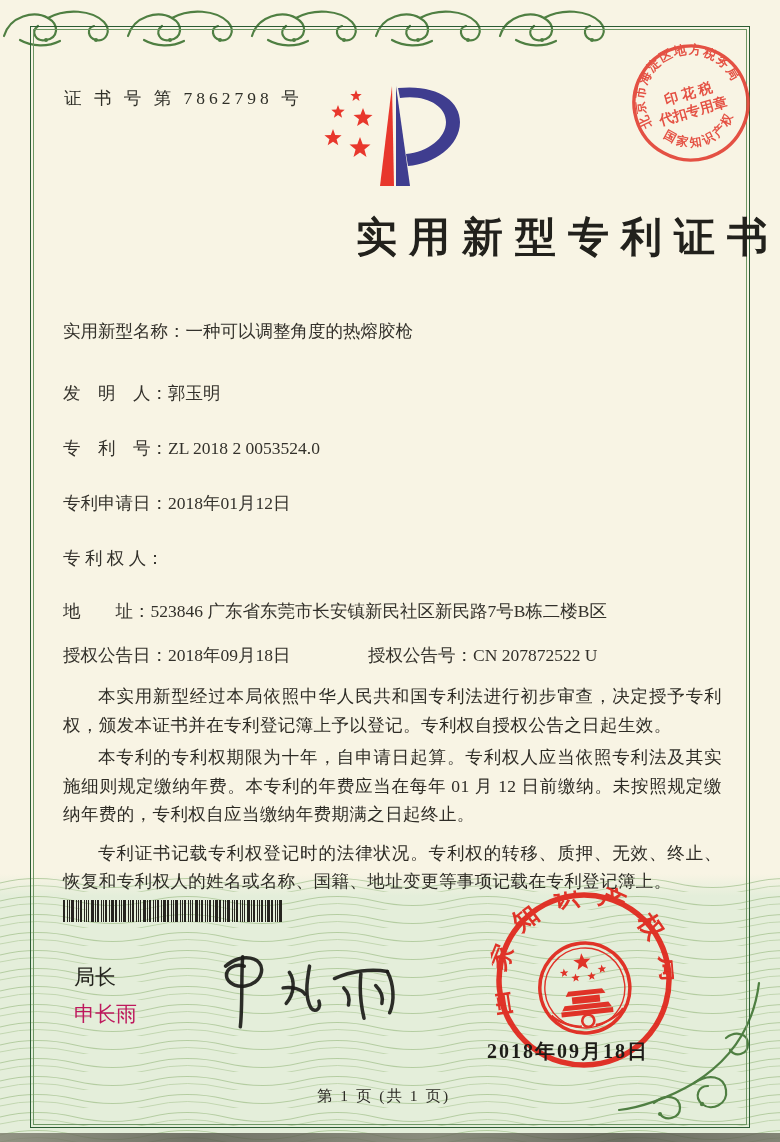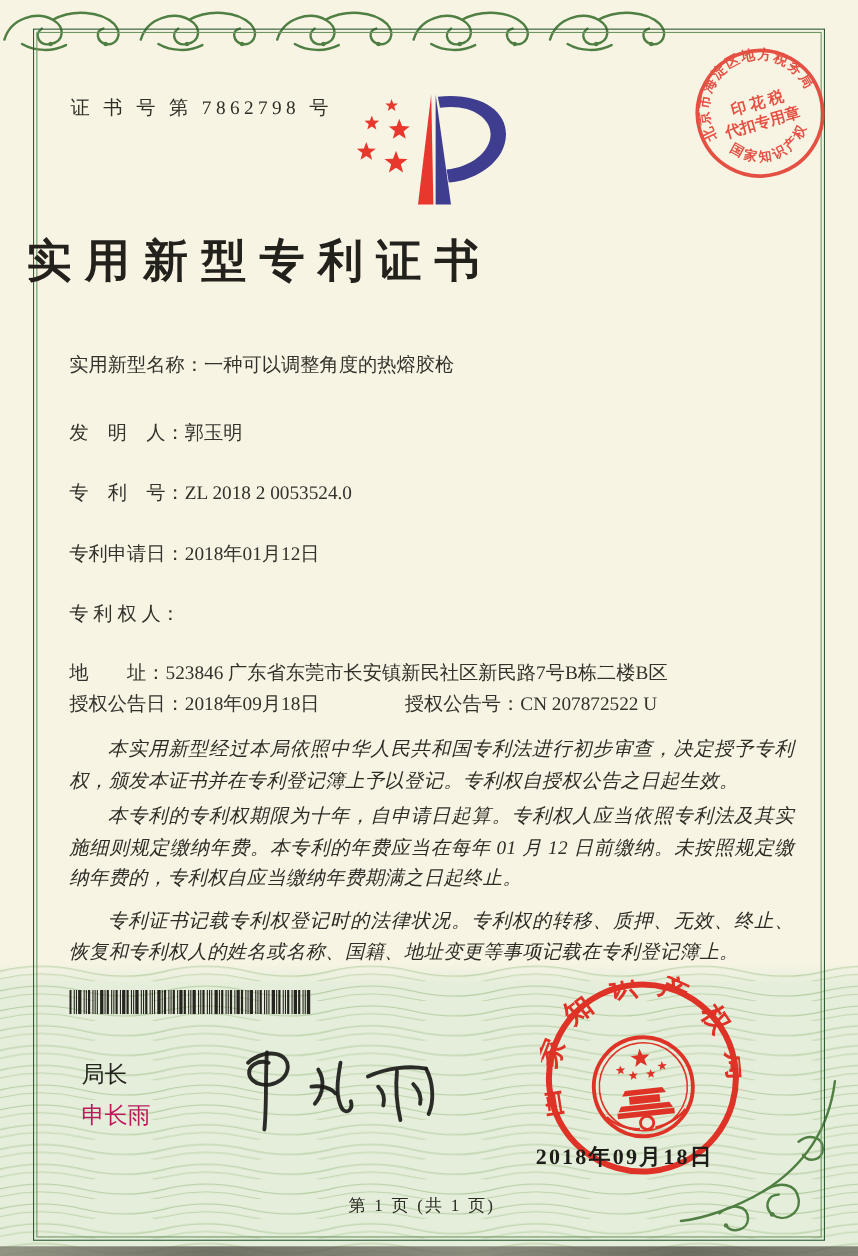--- a/index.html
+++ b/index.html
@@ -33,43 +33,43 @@
     border:1px solid #6d9663;
   }
   .ornament{position:absolute;pointer-events:none;}
   .ornament path{fill:none;stroke:#4f7f42;stroke-width:2.2;stroke-linecap:round;}
   .ornament circle{fill:#4f7f42;}
   .cert-no{
     position:absolute;left:64px;top:86px;
     font-size:17.5px;letter-spacing:4px;color:#2f2f28;
   }
   .title{
-    position:absolute;left:0;right:0;top:210px;text-align:left;
-    font-size:41px;font-weight:700;letter-spacing:12px;color:#22211c;margin-left:24px;
+    position:absolute;left:0;right:0;top:210px;text-align:right;
+    font-size:41px;font-weight:700;letter-spacing:12px;color:#22211c;
   }
   .logo{position:absolute;left:318px;top:82px;width:146px;height:110px;}
   .tax-stamp{position:absolute;left:630px;top:42px;width:122px;height:122px;transform:rotate(-16deg);opacity:.88;}
   .tax-stamp text{fill:var(--stamp_red,#e23b2e);font-family:"Liberation Serif",serif;font-weight:700;}
   .content{
     position:absolute;left:63px;right:58px;top:318px;
     font-size:17.5px;line-height:26px;
   }
   .field{display:flex;align-items:center;}
   .field .lbl{white-space:pre;flex:none;}
   .field .val{flex:1;}
   .mb1{margin-bottom:36px;}
   .mb2{margin-bottom:29px;}
   .mb3{margin-bottom:26px;}
-  .addr{line-height:29px;}
+  .addr{line-height:29px;margin-bottom:16px;}
   .grant-row{display:flex;margin-bottom:14px;}
   .grant-row .pair{display:flex;}
   .grant-row .pair.left{width:305px;flex:none;}
   .paras p{
     margin:3px 0 4px 0;text-indent:2em;text-align:justify;
-    line-height:28.5px;letter-spacing:.4px;color:#2e2c26;font-style:italic;
+    line-height:28.5px;letter-spacing:.4px;color:#2e2c26;
   }
   .paras p.sp{margin-top:10px;}
   .barcode{position:absolute;left:63px;top:900px;width:220px;height:22px;}
   .signer-title{position:absolute;left:74px;top:963px;font-size:21px;font-family:"Liberation Sans","DejaVu Sans",sans-serif;color:#23231d;}
   .signer-name{position:absolute;left:74px;top:1000px;font-size:21px;font-family:"Liberation Sans","DejaVu Sans",sans-serif;color:#be185d;}
   .signature{position:absolute;left:196px;top:940px;width:210px;height:95px;}
   .signature path{fill:none;stroke:#1b1b18;stroke-width:4.5;stroke-linecap:round;stroke-linejoin:round;opacity:.92;}
   .seal{position:absolute;left:494px;top:890px;width:180px;height:180px;transform:rotate(-6deg);opacity:.93;}
   .seal .rd{stroke:var(--seal_red,#e0251b);fill:none;}
   .seal .rf{fill:var(--seal_red,#e0251b);stroke:none;}

